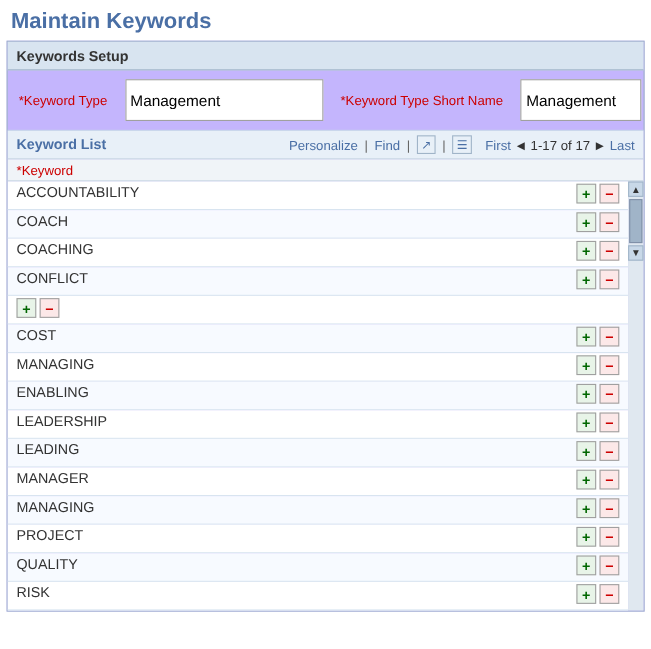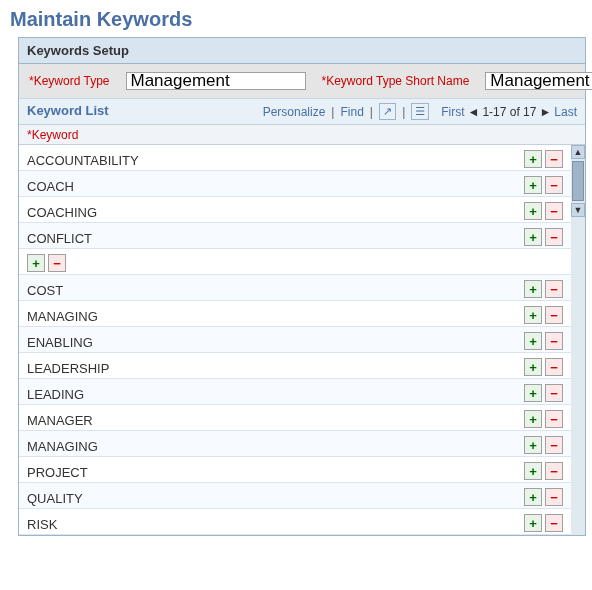--- a/index.html
+++ b/index.html
@@ -13,22 +13,22 @@
     .page-title {
       font-size: 20px;
       font-weight: bold;
       color: #4a6fa5;
       padding: 8px 10px 6px 10px;
       border-bottom: none;
     }
 
     .main-container {
       border: 1px solid #a0b4c8;
-      margin: 0 6px 6px 18px;
-      background: #e5e5e5;
+      margin: 0 6px 6px 6px;
+      background: #c4b5fd;
     }
 
     .section-header {
       background: #d8e4f0;
       border-bottom: 1px solid #a0b4c8;
       padding: 5px 8px;
       font-weight: bold;
       font-size: 13px;
       color: #333;
     }
@@ -43,22 +43,22 @@
 
     .field-label {
       color: #c00;
       font-size: 12px;
       white-space: nowrap;
     }
 
     .field-input {
       border: 1px solid #a0a0a0;
       padding: 2px 4px;
-      font-size: 17px;
-      height: 18px;
+      font-size: 14px;
+      height: 38px;
       background: #fff;
     }
 
     .keyword-type-input { width: 180px; }
     .keyword-short-input { width: 110px; }
 
     .keyword-list-header {
       display: flex;
       align-items: flex-start;
       padding: 4px 8px;
@@ -118,21 +118,21 @@
       border-bottom: 1px solid #c0d0e0;
     }
 
     .col-keyword-label {
       font-size: 12px;
       color: #c00;
     }
 
     .keyword-row {
       display: flex;
-      align-items: flex-end;
+      align-items: flex-start;
       border-bottom: 1px solid #d8e4f0;
       padding: 2px 8px 2px 8px;
       min-height: 26px;
     }
 
     .keyword-row:nth-child(even) { background: #f7faff; }
     .keyword-row:nth-child(odd) { background: #fff; }
 
     .keyword-cell {
       flex: 1;

